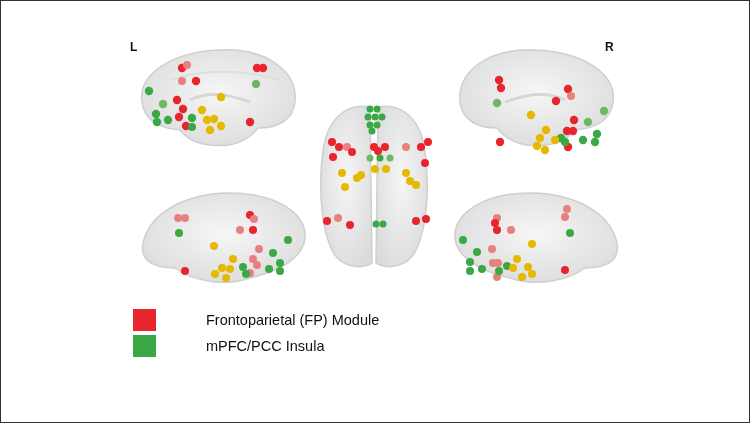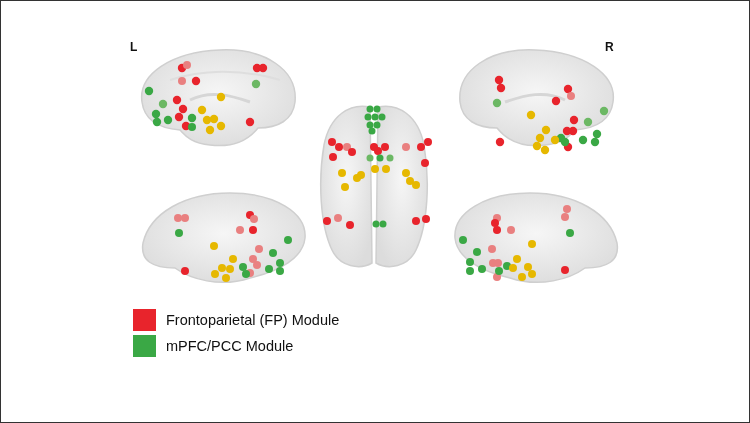--- a/index.html
+++ b/index.html
@@ -4,21 +4,21 @@
 <style>
   html, body { margin: 0; padding: 0; background: #fff; }
   body { width: 750px; height: 423px; position: relative; overflow: hidden; font-family: "Liberation Sans", sans-serif; }
   .frame { position: absolute; left: 0; top: 0; width: 748px; height: 421px; border: 1px solid #333; }
   .hemi-label { position: absolute; font-weight: bold; font-size: 12px; color: #111; }
   .view { position: absolute; }
   .view svg { display: block; }
   .legend { position: absolute; left: 133px; top: 309px; }
   .legend-row { display: flex; align-items: center; height: 22px; margin-bottom: 4px; }
   .swatch { width: 23px; height: 22px; margin-right: 10px; }
-  .legend-label { font-size: 14.5px; color: #111; }
+  .legend-label { font-size: 14.5px; color: #111; margin-left: 40px; }
 </style>
 </head>
 <body>
 
 <div class="frame"></div>
 
 <div class="hemi-label" style="left:130px;top:40px;">L</div>
 <div class="hemi-label" style="left:605px;top:40px;">R</div>
 
 <div class="view" style="left:130px;top:40px;">
@@ -213,15 +213,15 @@
   </svg>
 </div>
 
 <div class="legend">
   <div class="legend-row">
     <div class="swatch" style="background:#e8242c;"></div>
     <span class="legend-label">Frontoparietal (FP) Module</span>
   </div>
   <div class="legend-row">
     <div class="swatch" style="background:#3aa845;"></div>
-    <span class="legend-label">mPFC/PCC Module</span>
+    <span class="legend-label">mPFC/PCC Insula</span>
   </div>
 </div>
 
 </body></html>

